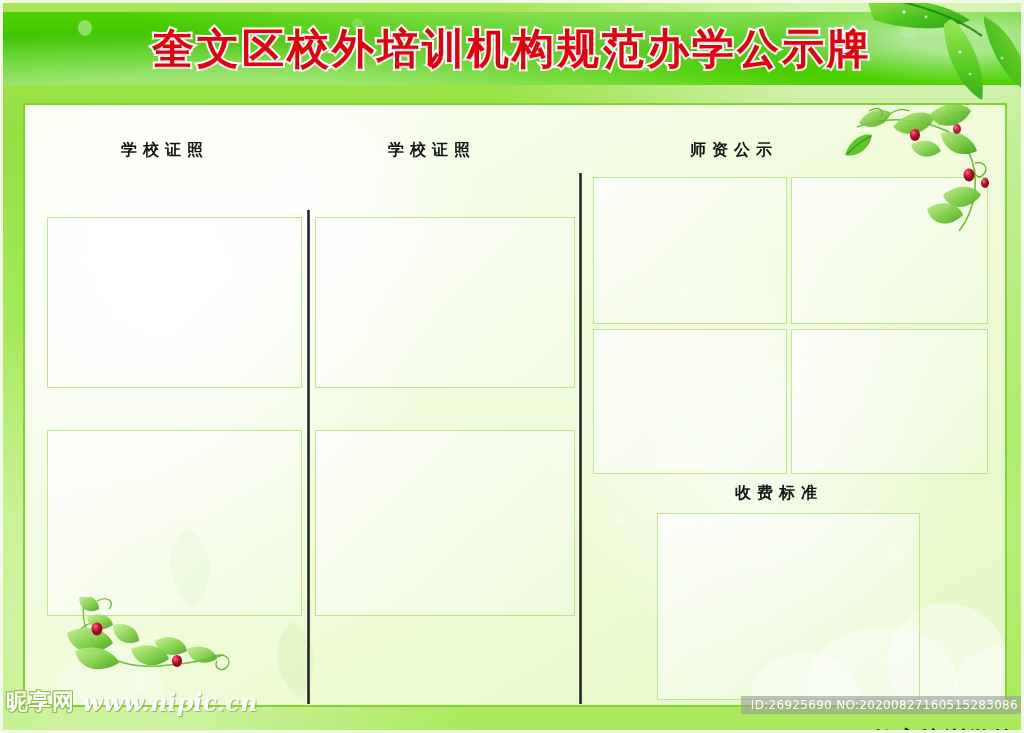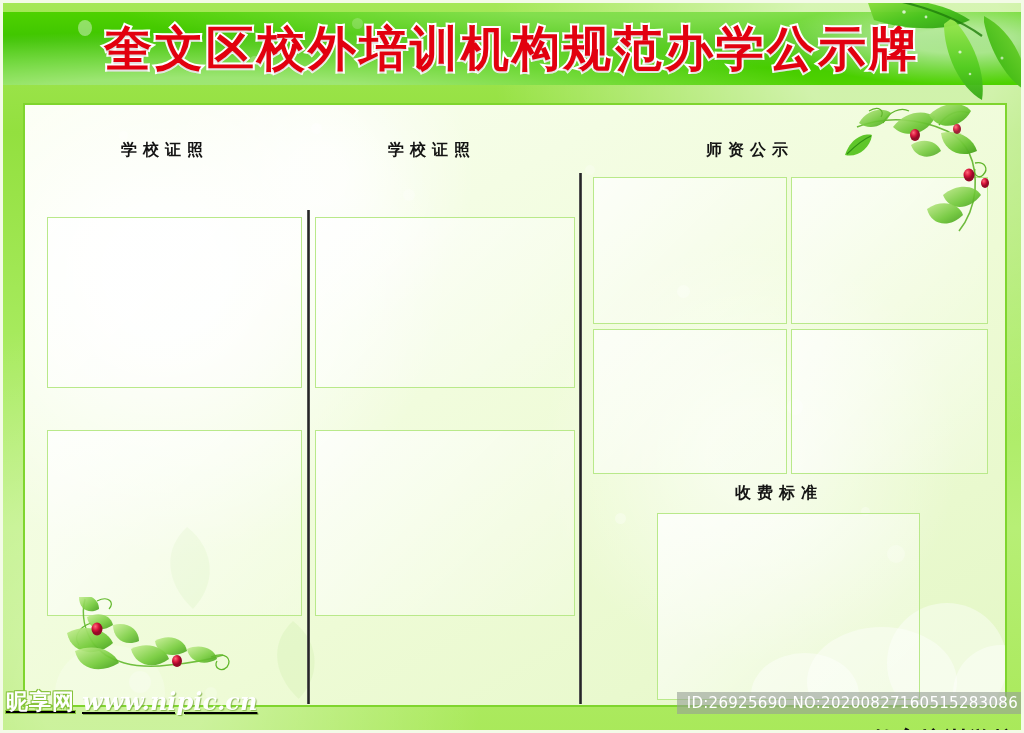--- a/index.html
+++ b/index.html
@@ -31,21 +31,21 @@
       radial-gradient(ellipse at 62% -30%, rgba(255,255,255,.30) 0 22%, rgba(255,255,255,0) 60%),
       linear-gradient(180deg,#4ed200 0%,#3ec400 40%,#45cc00 70%,#4ed200 100%);
     overflow:hidden;
   }
   .band-dot{position:absolute;border-radius:50%;background:rgba(255,255,255,.40);}
   .header-title{
     position:absolute;left:0;top:12px;width:1024px;height:73px;
     display:flex;align-items:center;justify-content:center;
     z-index:12;
     font-family:"DejaVu Serif","Liberation Serif",serif;
-    font-weight:bold;font-size:48px;letter-spacing:3px;
+    font-weight:bold;font-size:42px;letter-spacing:3px;
     color:#e2000f;white-space:nowrap;
     -webkit-text-stroke:4px #ffffff;
     paint-order:stroke fill;
     text-shadow:0 2px 1px rgba(0,0,0,.12);
   }
 
   
   .leaf-photo{position:absolute;z-index:14;pointer-events:none;}
 
   
@@ -78,39 +78,38 @@
   }
 
   
   .vdiv{position:absolute;z-index:7;width:3px;background:linear-gradient(90deg,#6c6c6c,#2b2b2b 40%,#202020 60%,#6f6f6f);}
 
   
   .vine{position:absolute;z-index:9;pointer-events:none;}
 
   
   .wm-left{
-    position:absolute;left:0;bottom:8px;width:360px;height:38px;z-index:30;
-    display:flex;align-items:flex-start;gap:7px;padding-left:6px;
+    position:absolute;left:0;bottom:16px;width:360px;height:38px;z-index:30;
+    display:flex;align-items:flex-end;gap:7px;padding-left:6px;
     box-sizing:border-box;
-    text-decoration:underline;
   }
   .wm-logo{
     font-family:"DejaVu Sans","Liberation Sans",sans-serif;
     font-weight:bold;font-size:22px;color:#ffffff;letter-spacing:1px;
     text-shadow:1px 1px 0 #86c23a, -1px -1px 0 #86c23a, 1px -1px 0 #86c23a, -1px 1px 0 #86c23a;
   }
   .wm-url{
     font-family:"DejaVu Serif","Liberation Serif",serif;
     font-style:italic;font-weight:bold;font-size:24px;color:#ffffff;
     text-shadow:1px 1px 1px rgba(120,170,60,.8);
   }
   .id-strip{
     position:absolute;right:0;bottom:19px;z-index:32;
     background:rgba(150,160,150,.62);
-    color:#ffffff;font-size:15px;letter-spacing:.3px;
+    color:#ffffff;font-size:12px;letter-spacing:.3px;
     padding:2px 6px 2px 10px;white-space:nowrap;
     font-family:"DejaVu Sans","Liberation Sans",sans-serif;
   }
   .school-name{
     position:absolute;right:8px;bottom:-12px;z-index:31;
     font-family:"DejaVu Sans","Liberation Sans",sans-serif;
     font-weight:bold;font-size:23px;color:#151515;letter-spacing:1px;
     white-space:nowrap;overflow:hidden;height:20px;
   }
 </style>
@@ -184,21 +183,21 @@
     </svg>
 
     <span class="cloud" style="left:782px;top:522px;width:150px;height:110px;"></span>
     <span class="cloud" style="left:862px;top:498px;width:120px;height:120px;"></span>
     <span class="cloud" style="left:726px;top:548px;width:108px;height:84px;"></span>
     <span class="cloud" style="left:928px;top:540px;width:96px;height:96px;"></span>
     <span class="cloud" style="left:30px;top:540px;width:110px;height:96px;opacity:.5;"></span>
 
     <div class="sec-title" style="left:96px;top:35px;">学校证照</div>
     <div class="sec-title" style="left:363px;top:35px;">学校证照</div>
-    <div class="sec-title" style="left:681px;top:35px;">师资公示</div>
+    <div class="sec-title" style="left:665px;top:35px;">师资公示</div>
     <div class="sec-title" style="left:710px;top:378px;">收费标准</div>
 
     <svg style="position:absolute;left:818px;top:28px;z-index:10;" width="30" height="26" viewBox="0 0 30 26">
       <path d="M2 22 C8 4 22 0 29 2 C27 16 14 25 2 22 Z" fill="#5fc62a"></path>
       <path d="M4 21 C12 13 21 6 28 3" stroke="#2f8f12" stroke-width="1.1" fill="none"></path>
     </svg>
 
     <div class="vdiv" style="left:282px;top:105px;height:494px;"></div>
     <div class="vdiv" style="left:554px;top:68px;height:531px;"></div>
 

